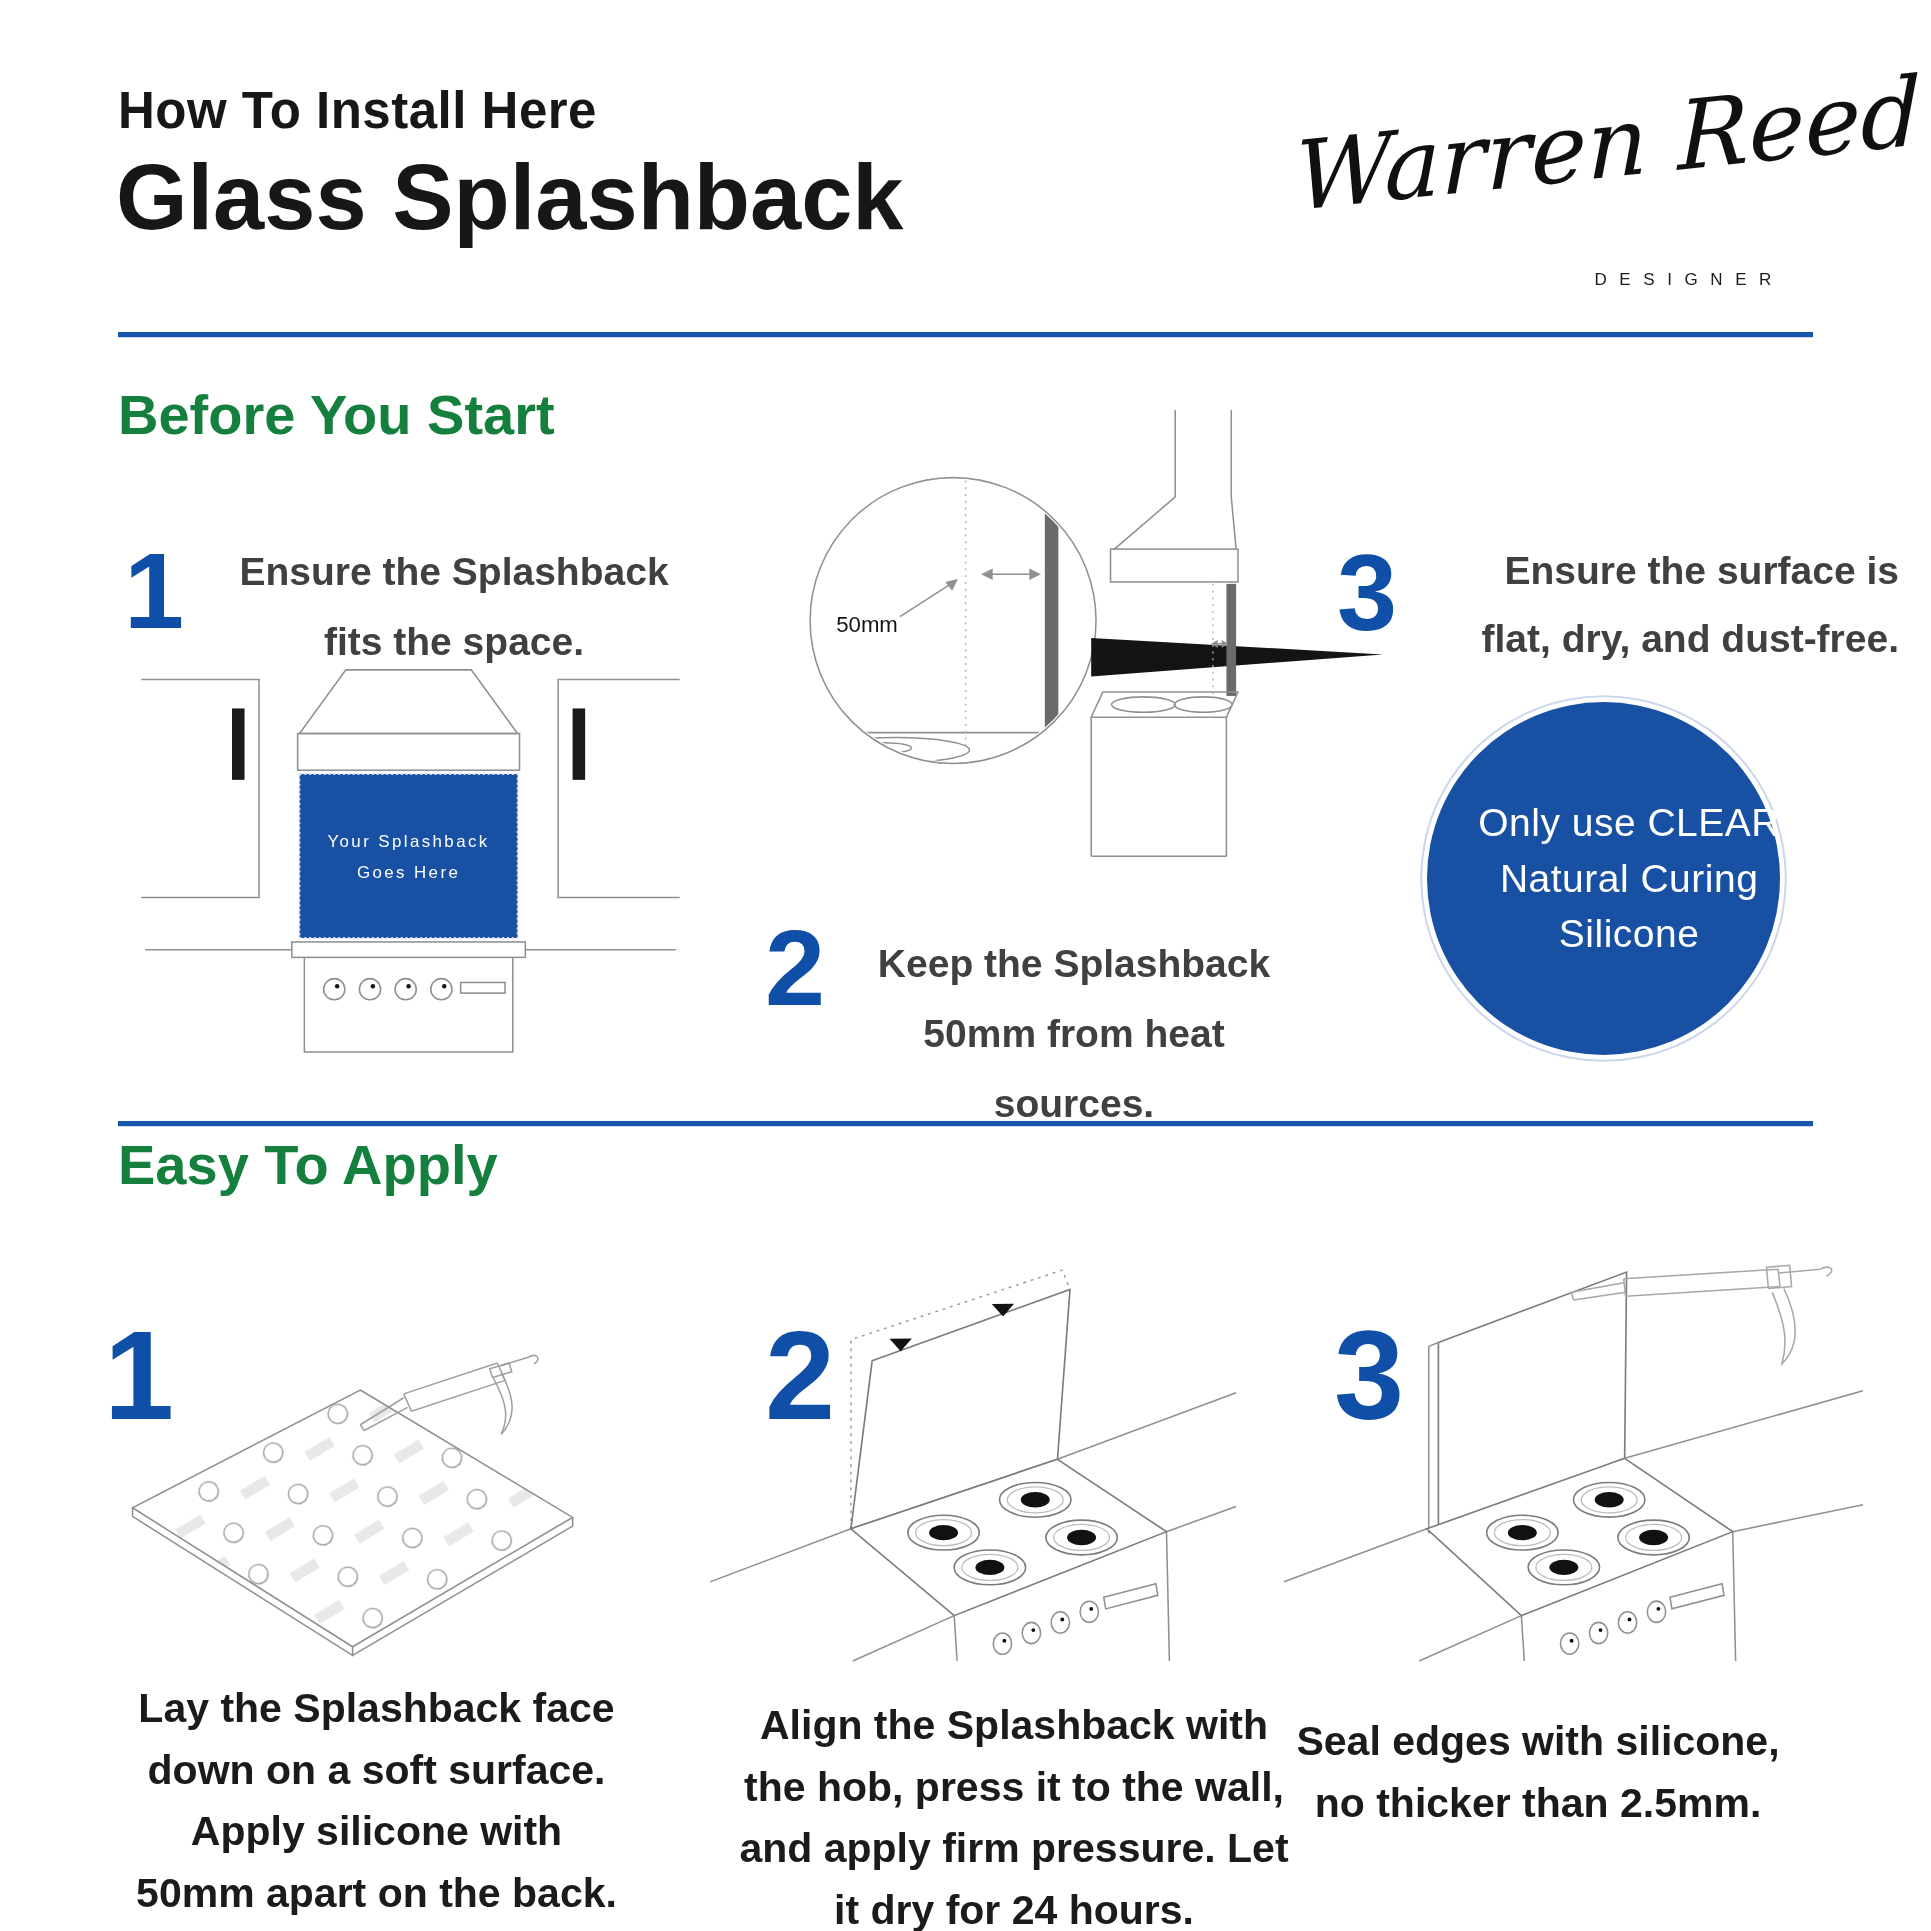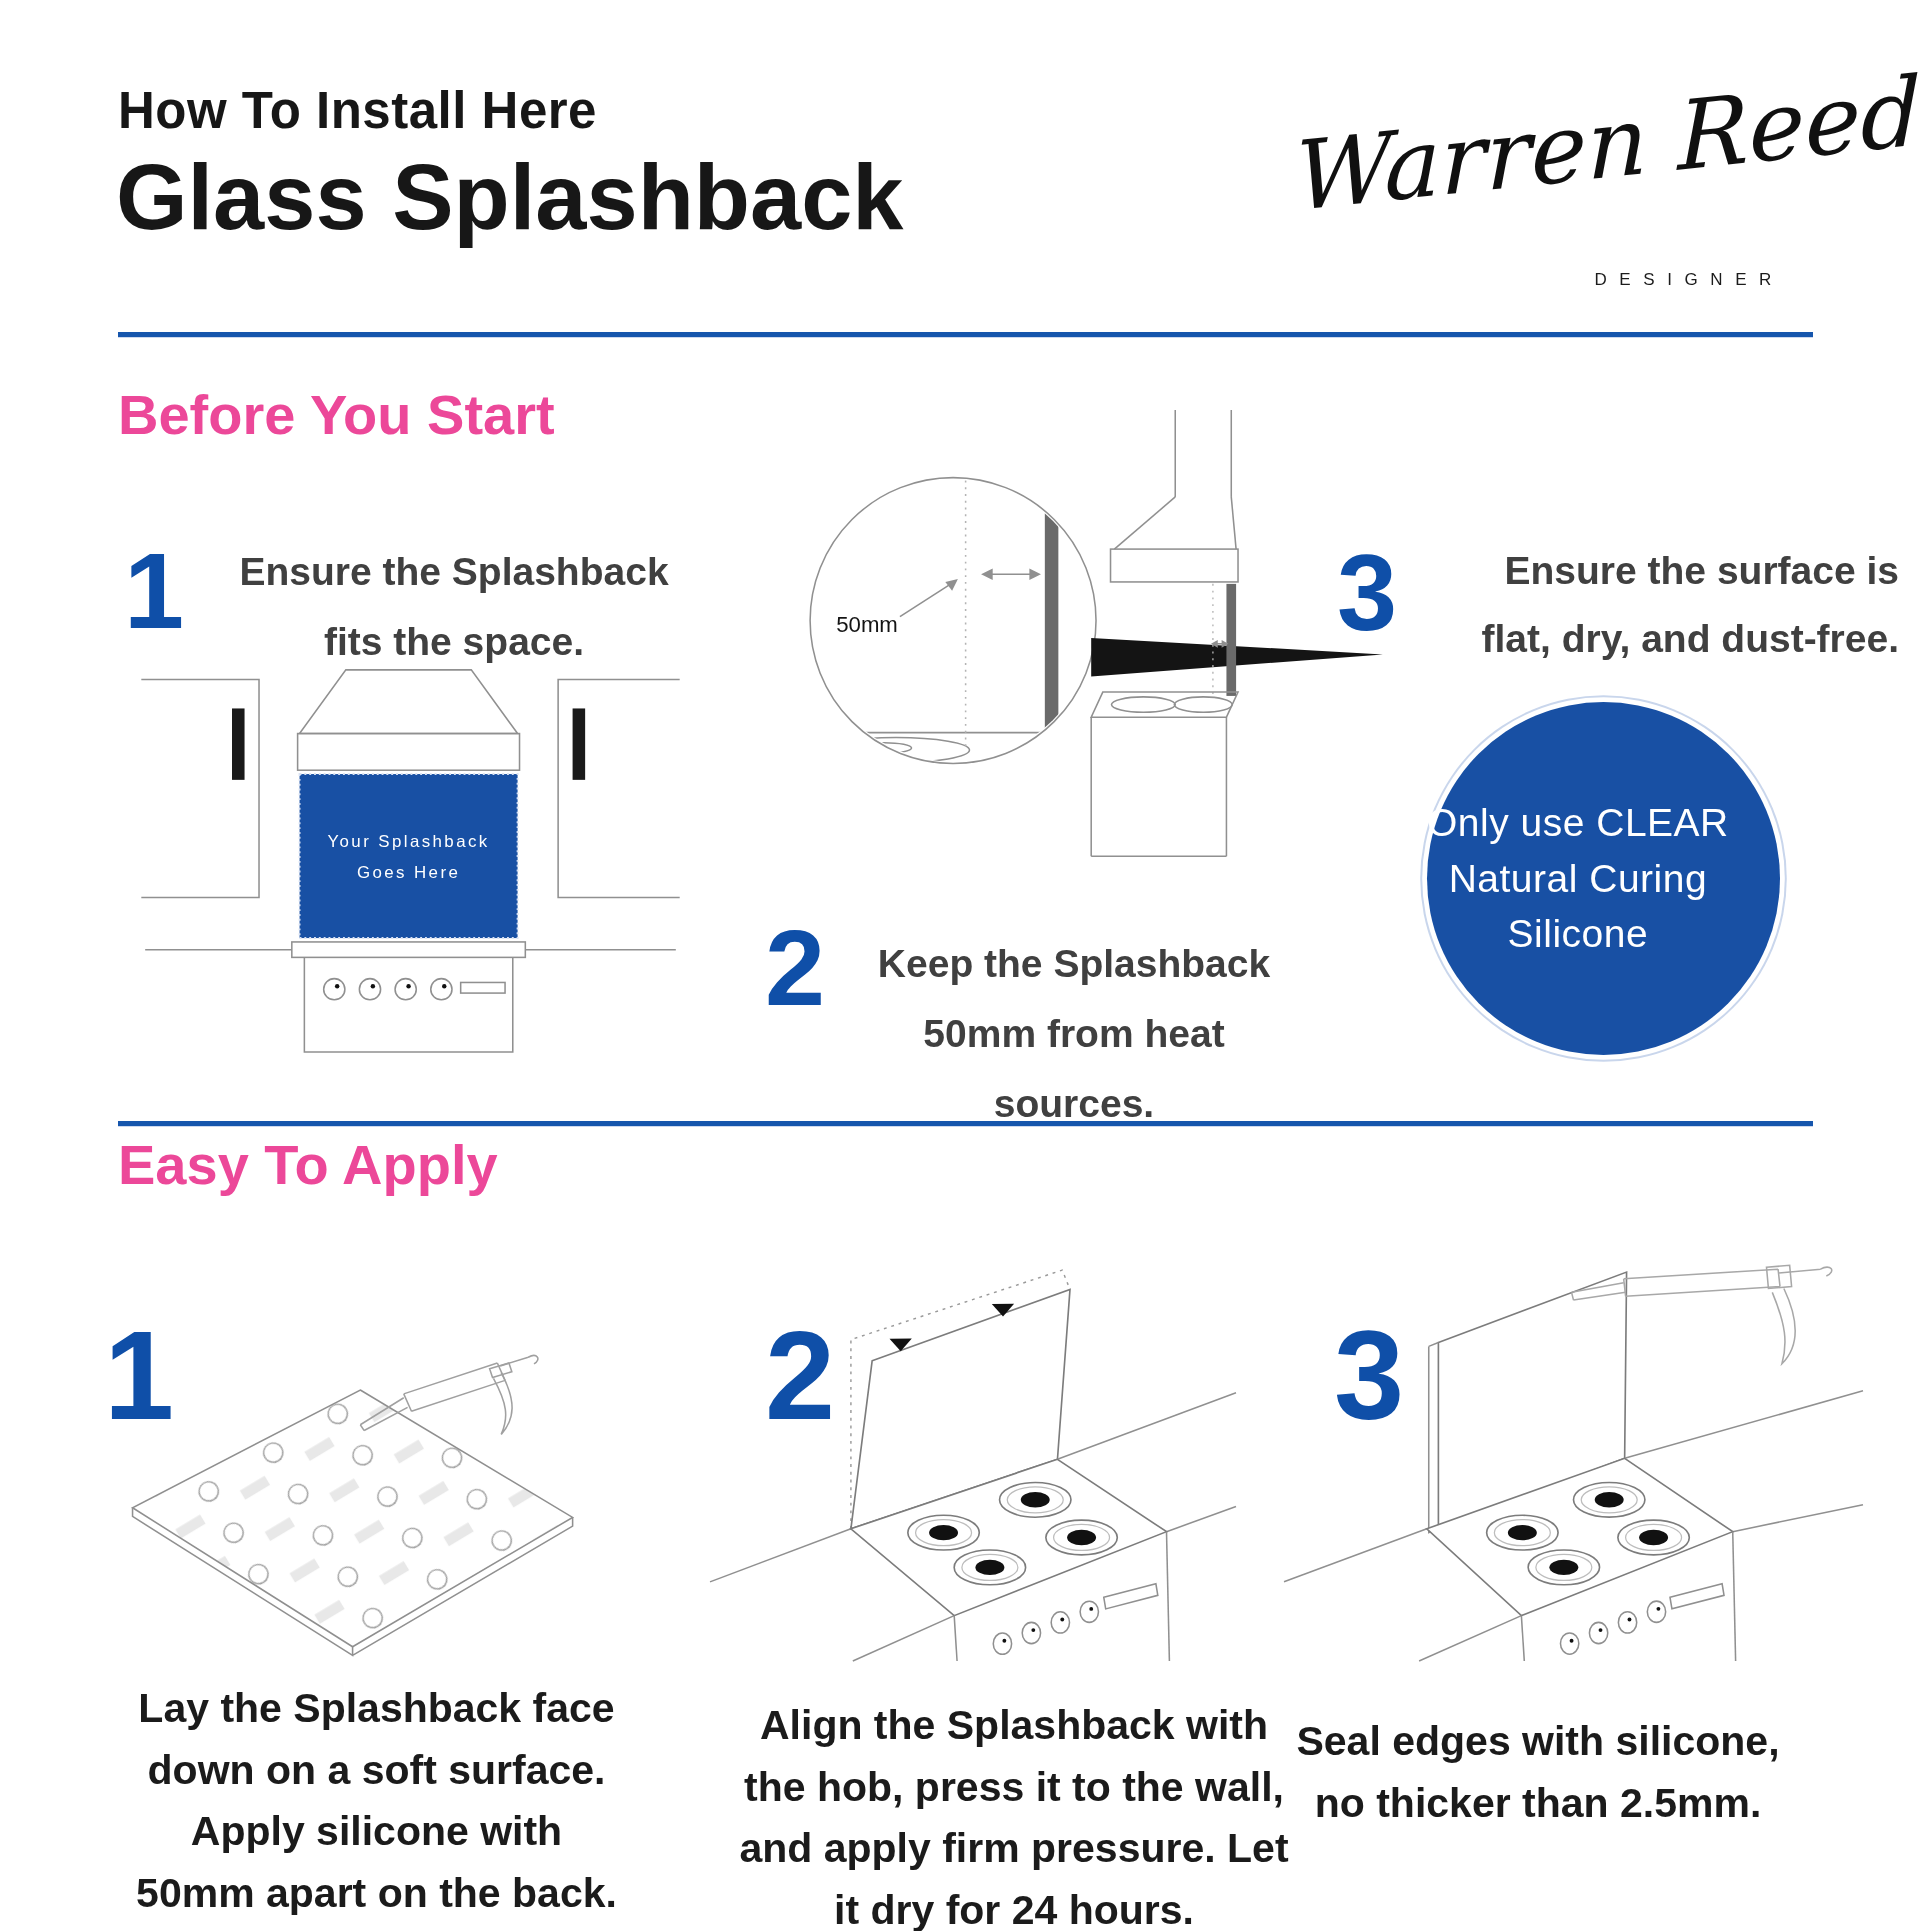--- a/index.html
+++ b/index.html
@@ -16,37 +16,37 @@
     position:absolute;left:0;top:7.7px;width:100%;text-align:center;
     font-family:"DejaVu Serif",serif;font-style:italic;font-weight:400;
     font-size:95px;transform:rotate(-6deg) skewX(-6deg);color:#101010;white-space:nowrap;
   }
   .logo-sub{
     position:absolute;right:60px;top:185px;font-size:17px;font-weight:500;
     letter-spacing:12.6px;color:#1c1c1c;
   }
   .divider{left:118px;width:1695px;height:4.8px;background:#1656ad;border-bottom:1.9px solid #cdd9ef;}
   .d1{top:332px;} .d2{top:1121px;}
-  .section-h{font-size:56px;font-weight:800;color:#ec4899;}
+  .section-h{font-size:56px;font-weight:800;color:#15803d;}
   .num{color:#0f4fa8;font-weight:800;line-height:1;}
   .num-top{font-size:108px;}
   .num-bot{font-size:126px;}
   .step-text{
     font-size:39px;font-weight:700;line-height:1.8;color:#404040;
     text-align:center;white-space:pre-line;
   }
   .step-text.left{text-align:right;line-height:1.75;}
   .caption{
     font-size:41px;font-weight:700;line-height:1.5;color:#1b1b1b;
     text-align:center;white-space:pre-line;
   }
   .badge{
     left:1427px;top:702px;width:353px;height:353px;border-radius:50%;
     background:#1850a4;box-shadow:0 0 0 4.8px #ffffff,0 0 0 6.8px #c9d6ec;
-    display:flex;align-items:center;justify-content:flex-start;
+    display:flex;align-items:center;justify-content:flex-end;
   }
   .badge-text{
     color:#ffffff;font-size:39px;font-weight:400;line-height:1.42;
     text-align:center;white-space:pre-line;letter-spacing:0.5px;
   }
   svg{display:block;overflow:visible;}
   .ln{stroke:#909090;stroke-width:1.6;fill:none;}
   .lnd{stroke:#7c7c7c;stroke-width:1.7;fill:none;}
   .lnw{stroke:#7c7c7c;stroke-width:1.7;fill:#ffffff;}
   .svgtxt{font-family:"Liberation Sans",sans-serif;}

